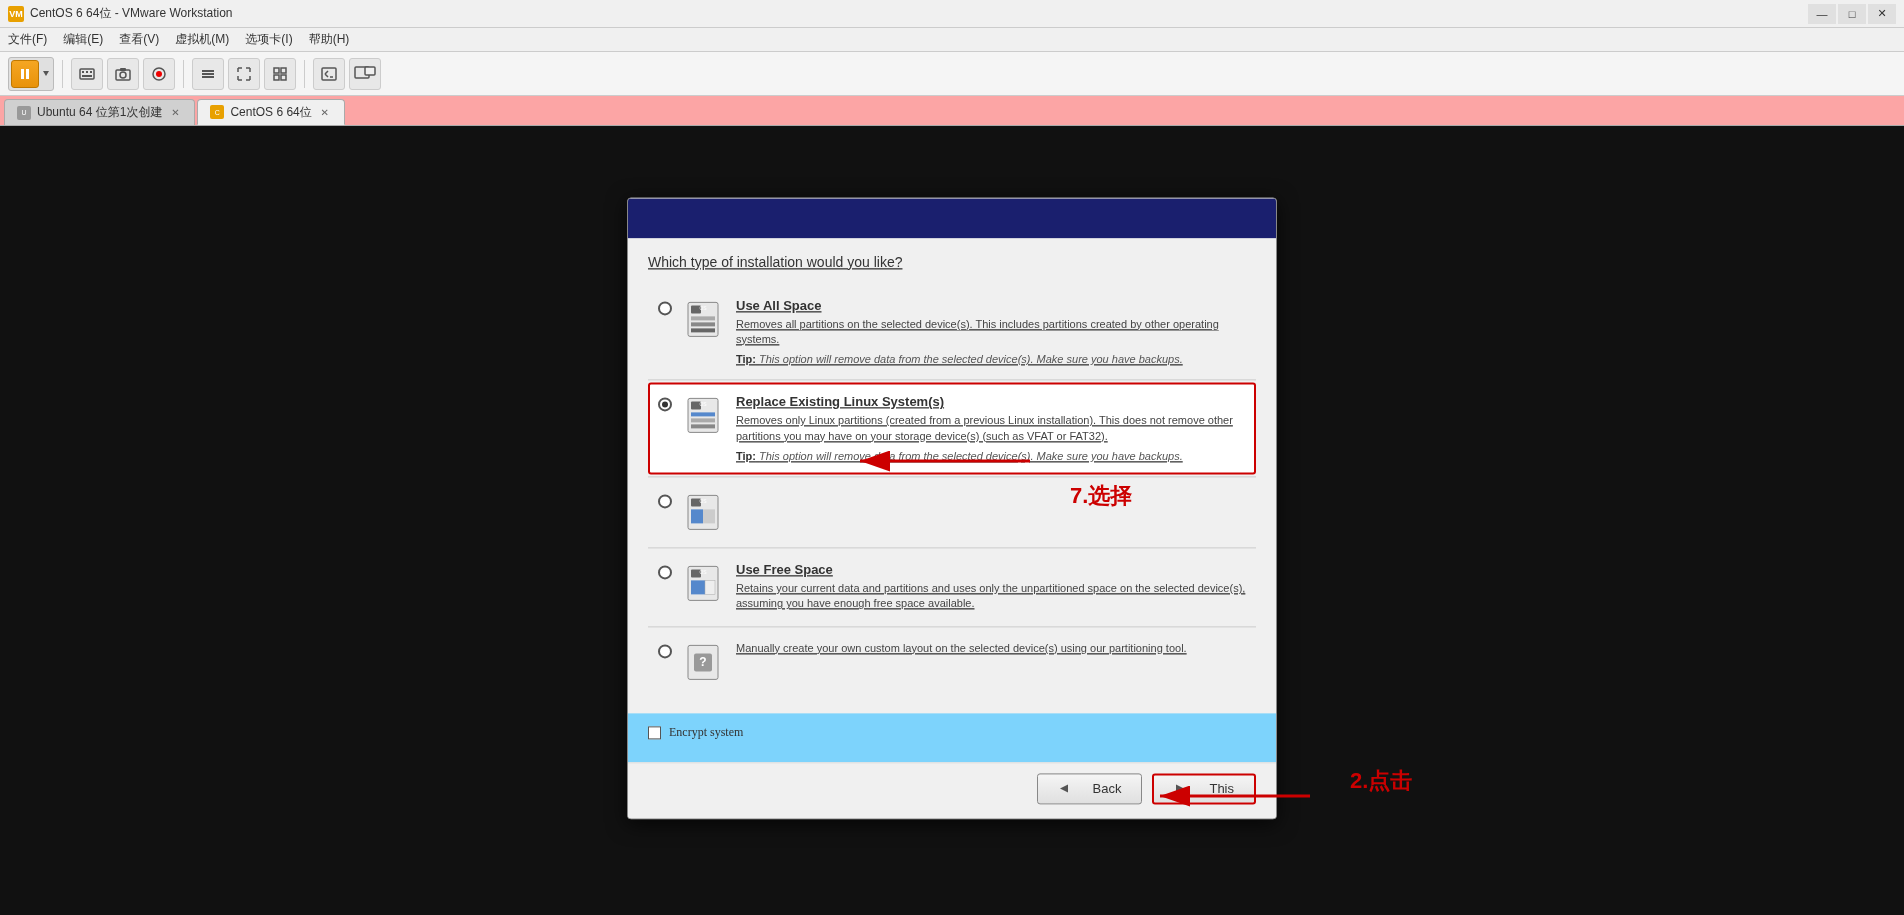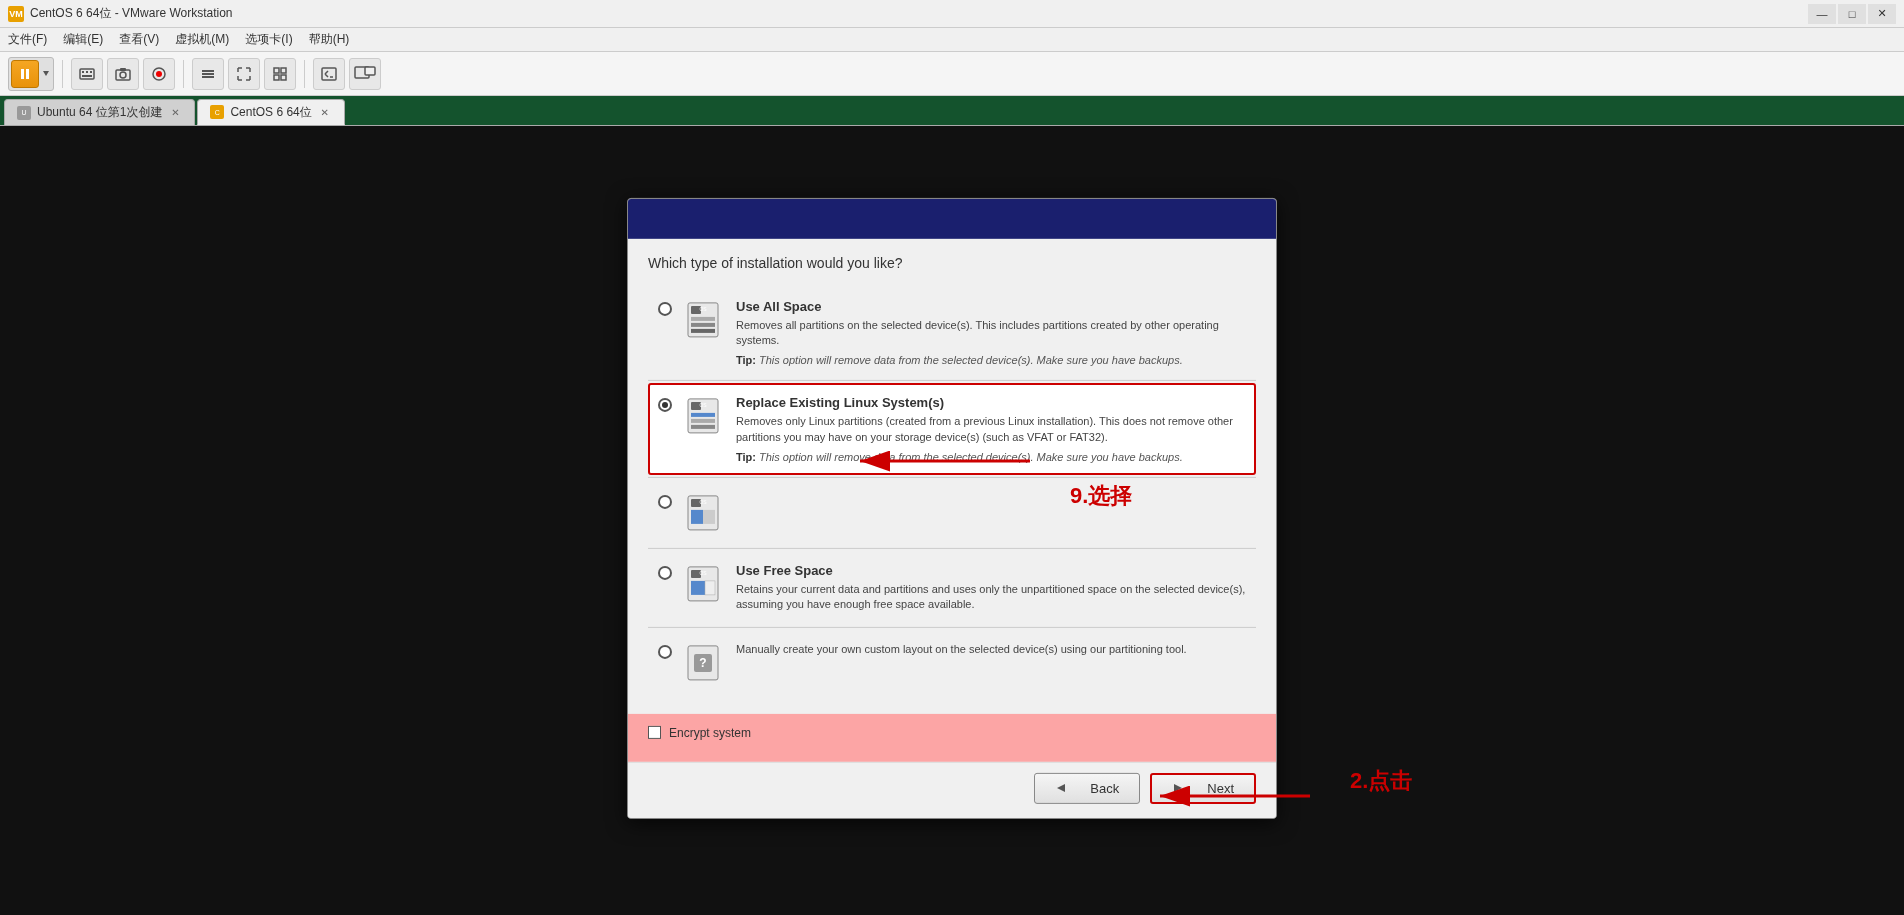--- a/index.html
+++ b/index.html
@@ -125,21 +125,21 @@
     }
     .toolbar-separator {
       width: 1px;
       height: 28px;
       background: #ccc;
       margin: 0 4px;
     }
 
     
     .tabbar {
-      background: #14532d;
+      background: #fca5a5;
       height: 30px;
       display: flex;
       align-items: flex-end;
       padding: 0 4px;
       border-bottom: 1px solid #aaa;
     }
     .tab {
       height: 26px;
       padding: 0 12px;
       background: #d0d0d0;
@@ -203,20 +203,21 @@
       overflow: hidden;
     }
     .installer-header {
       background: #1a1f6e;
       height: 40px;
       width: 100%;
     }
     .installer-body {
       padding: 16px 20px;
       background: #f0f0f0;
+      text-decoration: underline;
     }
     .installer-question {
       font-size: 14px;
       color: #333;
       margin-bottom: 16px;
       font-weight: normal;
     }
 
     
     .option-item {
@@ -294,21 +295,22 @@
     
     .option-divider {
       height: 1px;
       background: #ccc;
       margin: 2px 0;
     }
 
     
     .installer-footer {
       padding: 12px 20px 16px 20px;
-      background: #fca5a5;
+      background: #7dd3fc;
+      font-family: Liberation Serif, serif;
     }
     .checkbox-row {
       display: flex;
       align-items: center;
       margin-bottom: 6px;
       font-size: 12px;
       color: #333;
     }
     .checkbox-box {
       width: 13px;
@@ -587,34 +589,34 @@
       <button class="dialog-btn">
         <svg width="12" height="12" viewBox="0 0 12 12">
           <polygon points="10,2 2,6 10,10" fill="#555"></polygon>
         </svg>
         <span>Back</span>
       </button>
       <button class="dialog-btn next-btn">
         <svg width="12" height="12" viewBox="0 0 12 12">
           <polygon points="2,2 10,6 2,10" fill="#555"></polygon>
         </svg>
-        <span>Next</span>
+        <span>This</span>
       </button>
     </div>
   </div>
 
   <svg class="arrow-svg" style="position:absolute; left:830px; top:295px;" width="220" height="80">
     <defs>
       <marker id="arrowhead1" markerWidth="10" markerHeight="7" refX="10" refY="3.5" orient="auto">
         <polygon points="0 0, 10 3.5, 0 7" fill="#cc0000"></polygon>
       </marker>
     </defs>
     <line x1="200" y1="40" x2="30" y2="40" stroke="#cc0000" stroke-width="3" marker-end="url(#arrowhead1)"></line>
   </svg>
-  <span class="annotation-text" style="left:1070px; top:355px;">9.选择</span>
+  <span class="annotation-text" style="left:1070px; top:355px;">7.选择</span>
 
   <svg class="arrow-svg" style="position:absolute; left:1130px; top:640px;" width="200" height="60">
     <defs>
       <marker id="arrowhead2" markerWidth="10" markerHeight="7" refX="10" refY="3.5" orient="auto">
         <polygon points="0 0, 10 3.5, 0 7" fill="#cc0000"></polygon>
       </marker>
     </defs>
     <line x1="180" y1="30" x2="30" y2="30" stroke="#cc0000" stroke-width="3" marker-end="url(#arrowhead2)"></line>
   </svg>
   <span class="annotation-text" style="left:1350px; top:640px;">2.点击</span>

